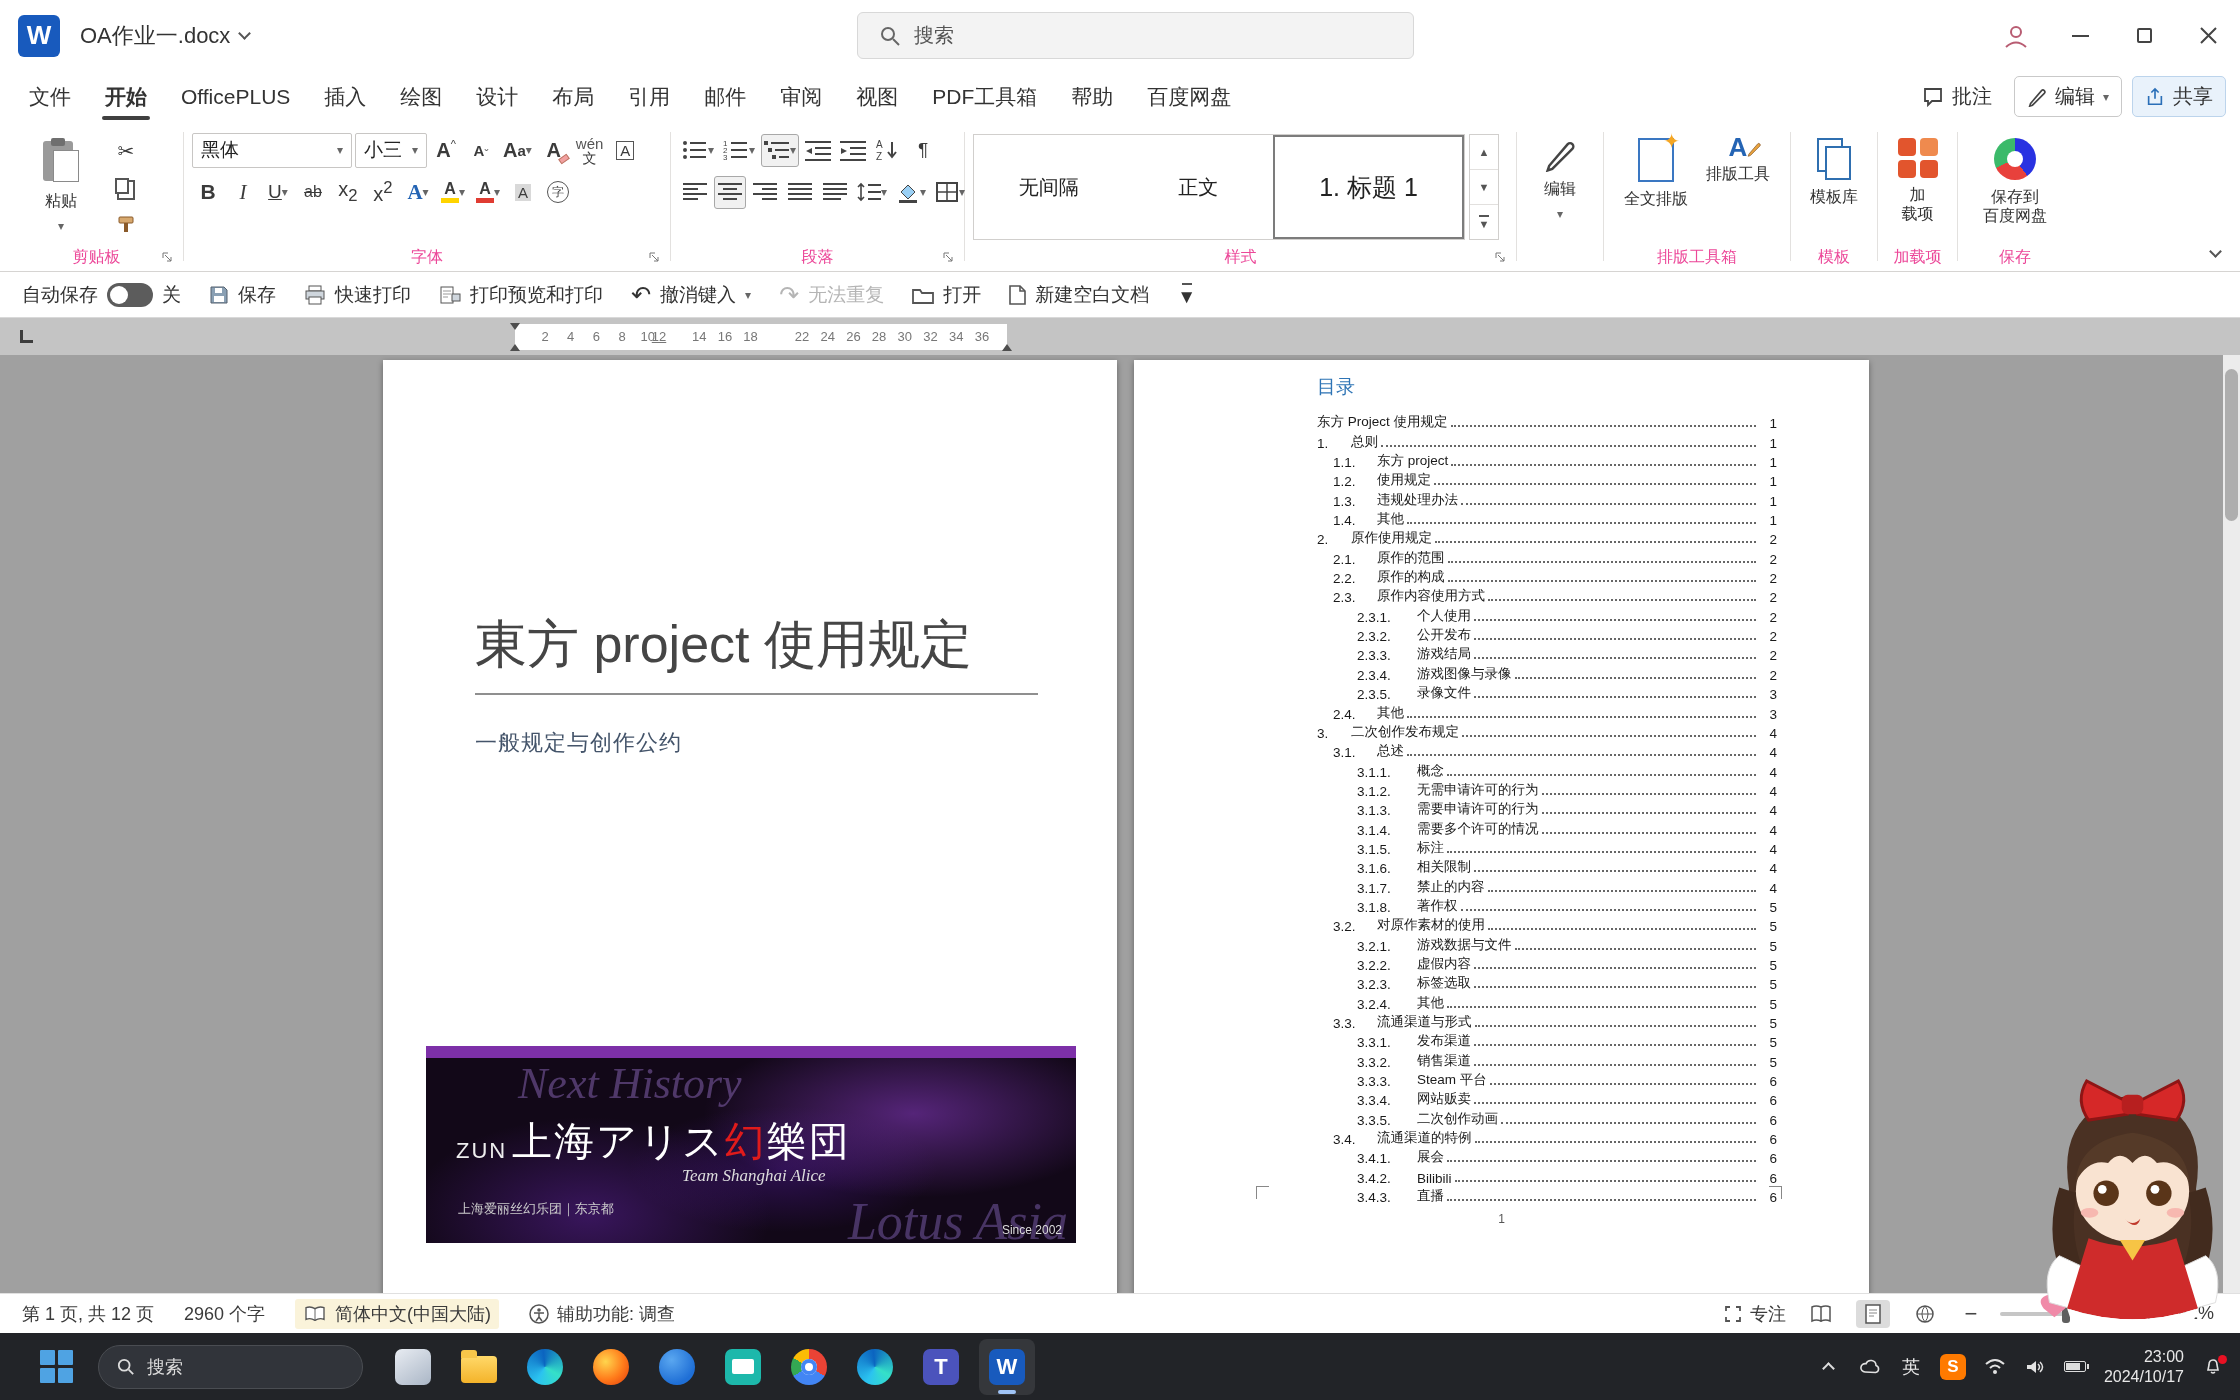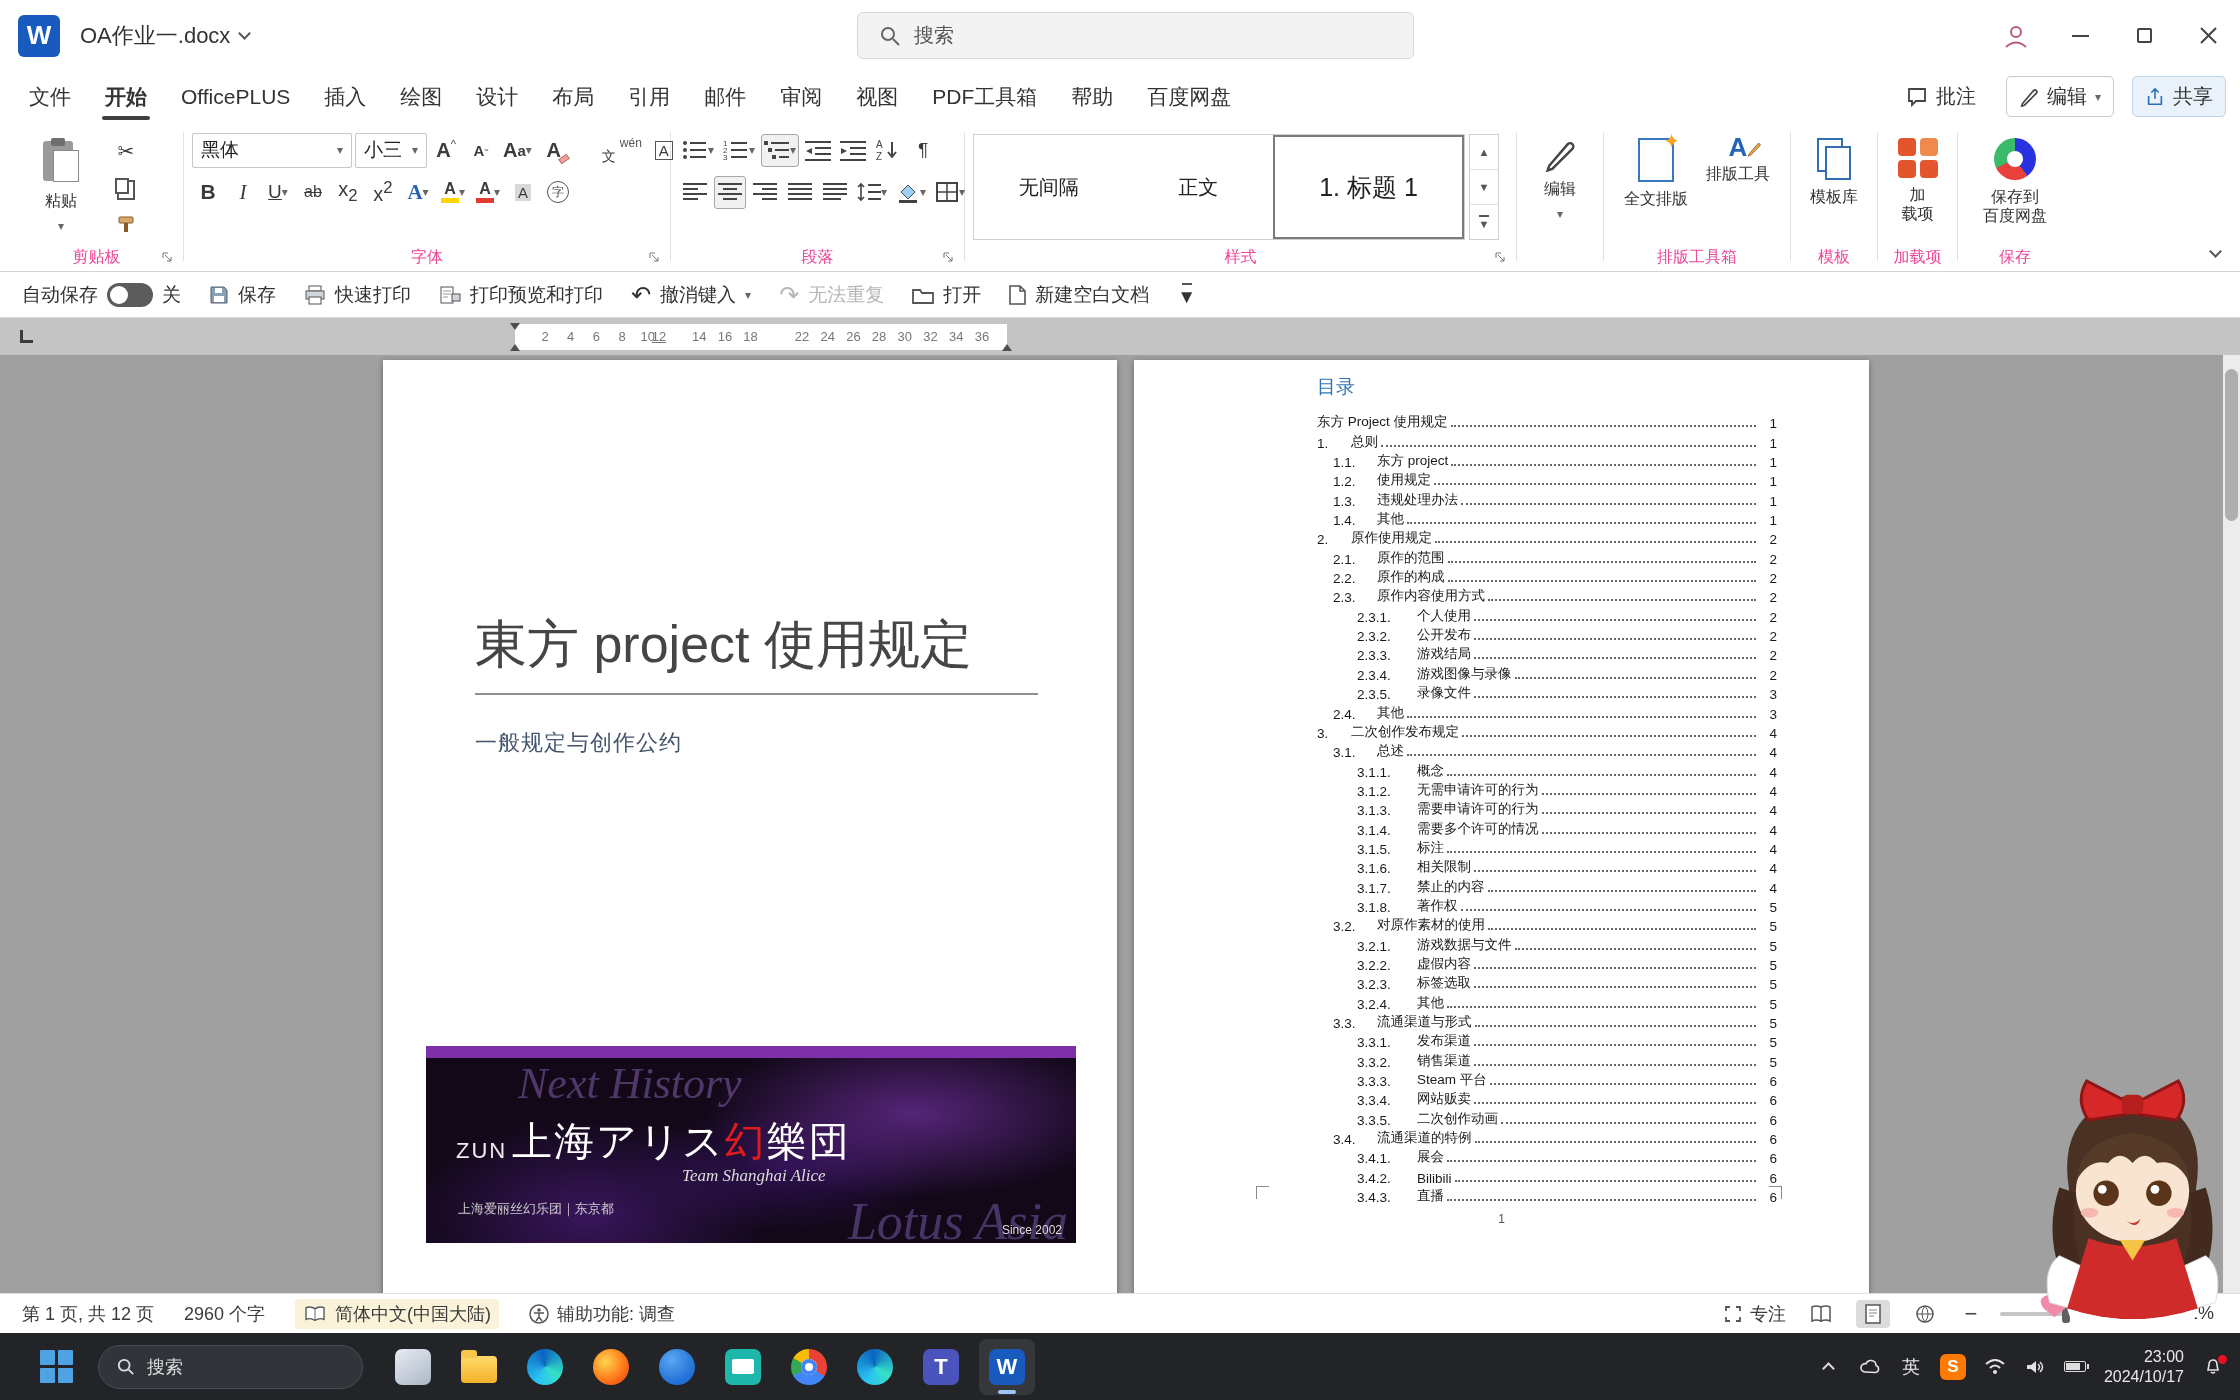--- a/index.html
+++ b/index.html
@@ -17,21 +17,21 @@
 .acct{width:64px;height:71px;display:flex;align-items:center;justify-content:center;}
 .wbtn{width:64px;height:71px;display:flex;align-items:center;justify-content:center;}
 .minbar{width:17px;height:2px;background:#444;}
 .maxsq{width:15px;height:15px;border:2px solid #444;border-radius:2px;}
 
 
 .tabrow{position:absolute;top:71px;left:0;right:0;height:51px;background:#fff;display:flex;align-items:flex-start;padding-left:12px;}
 .rtab{padding:0 17px;height:51px;display:flex;align-items:center;font-size:21px;color:#333;position:relative;cursor:default;}
 .rtab.on{font-weight:bold;}
 .rtab.on::after{content:"";position:absolute;left:14px;right:14px;bottom:2px;height:4px;background:#404040;border-radius:2px;}
-.tabr-right{position:absolute;right:14px;top:0;height:51px;display:flex;align-items:center;gap:18px;}
+.tabr-right{position:absolute;right:14px;top:0;height:51px;display:flex;align-items:center;gap:10px;}
 .trbtn{display:flex;align-items:center;gap:8px;font-size:20px;color:#333;padding:6px 12px;border-radius:5px;}
 .trbtn.boxed{border:1px solid #c9c9c9;}
 .trbtn.share{background:#e9f2fb;border:1px solid #bcd4ec;}
 
 
 .ribbon{position:absolute;top:122px;left:0;right:0;height:150px;background:#fff;border-bottom:1px solid #d6d4d2;display:flex;align-items:stretch;padding:0 10px;}
 .rgroup{display:flex;flex-direction:column;padding:8px 8px 0;}
 .gbody{flex:1;display:flex;align-items:flex-start;gap:6px;}
 .gbody.col{flex-direction:column;gap:2px;}
 .frow{display:flex;align-items:center;gap:3px;height:40px;}
@@ -49,21 +49,21 @@
 .pasteic .cb{position:absolute;left:2px;top:3px;width:30px;height:40px;background:#9a9a9a;border-radius:3px;}
 .pasteic .clip{position:absolute;left:10px;top:0;width:14px;height:8px;background:#6f6f6f;border-radius:2px;}
 .pasteic .sheet{position:absolute;left:12px;top:12px;width:26px;height:32px;background:#fff;border:1.5px solid #8a8a8a;}
 .copyic{width:14px;height:16px;border:2px solid #555;background:#fff;box-shadow:4px 4px 0 0 #fff,4px 4px 0 2px #555;margin:-3px 5px 0 -3px;}
 
 .abig{font-size:20px;font-weight:bold;}
 .asmall{font-size:15px;font-weight:bold;}
 .aclear{position:relative;}
 .aclear i{position:absolute;right:0;bottom:4px;width:10px;height:6px;background:#f2a0a0;transform:rotate(-35deg);border:1px solid #b76;}
 .pinyin{display:flex;flex-direction:column;align-items:center;line-height:1;}
-.pinyin .p1{font-size:12px;color:#555;margin-left:44px;}
+.pinyin .p1{font-size:15px;color:#555;}
 .pinyin .p2{font-size:14px;}
 .abox{border:1.5px solid #555;padding:0 3px;font-size:15px;}
 .uline{text-decoration:underline;}
 .strk{text-decoration:line-through;font-size:16px;}
 .fx{color:#2464b4;font-weight:bold;font-family:"Liberation Serif",serif;}
 .barred{display:flex;flex-direction:column;align-items:center;line-height:1;}
 .barred b{font-size:16px;}
 .barred i{width:18px;height:5px;display:block;margin-top:1px;}
 .bar-y{background:#ffd400;}
 .bar-r{background:#e03c32;}

